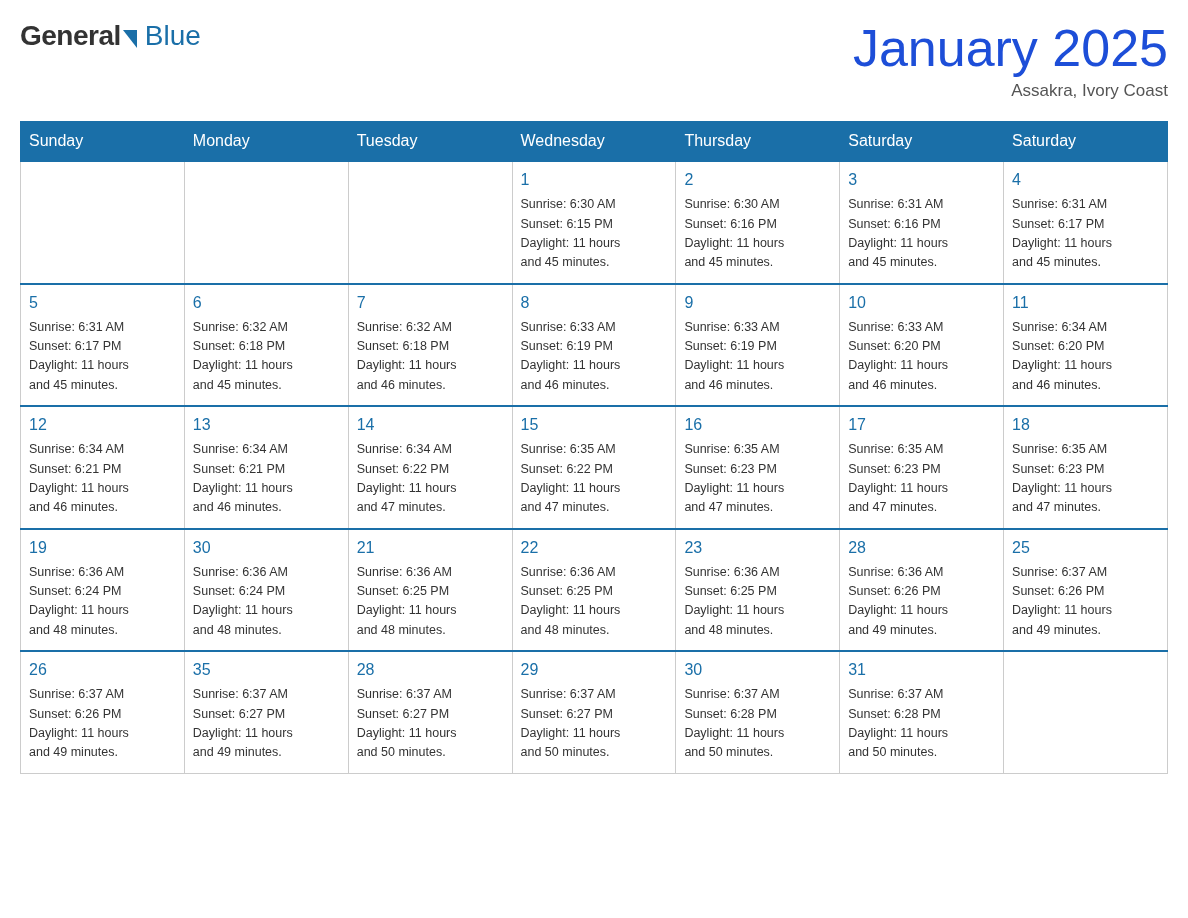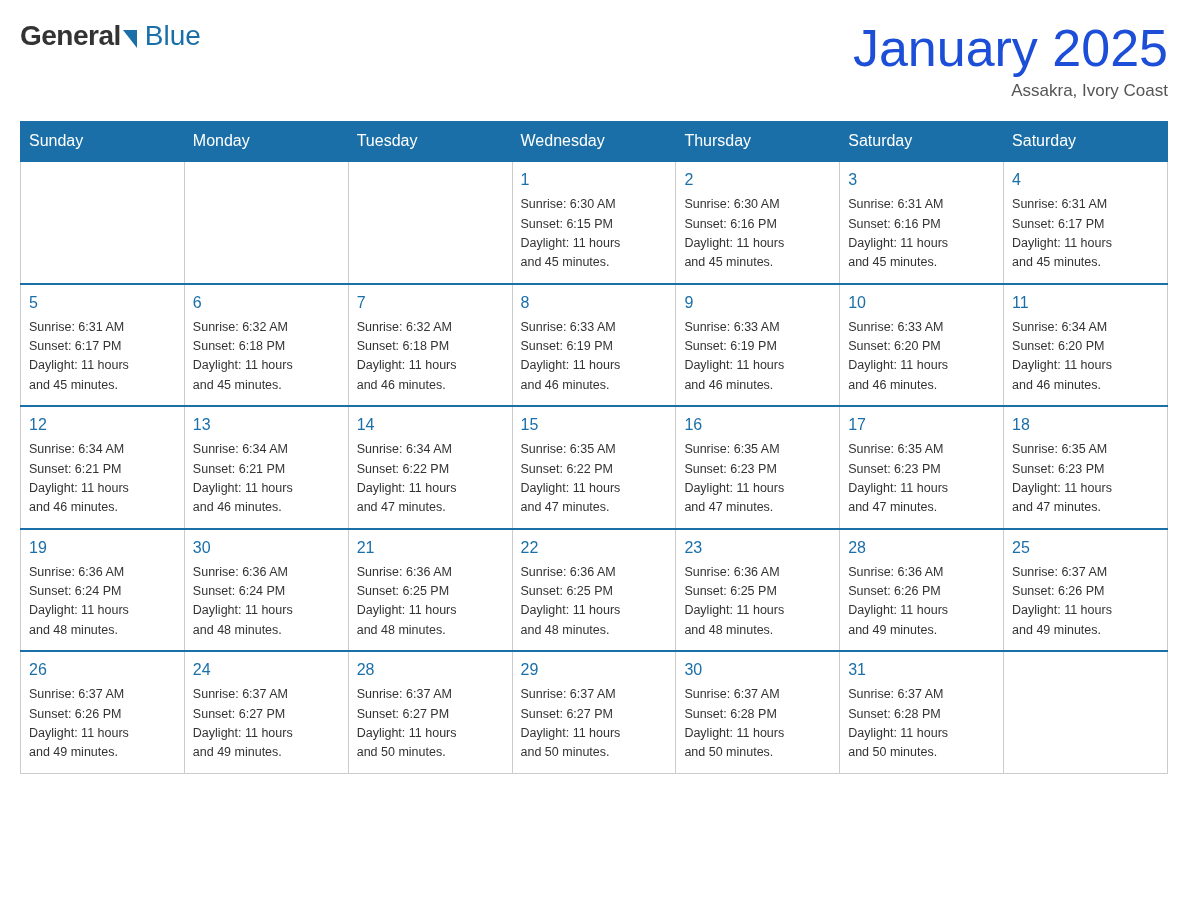--- a/index.html
+++ b/index.html
@@ -243,21 +243,21 @@
           <span class="day-number">25</span>
           <div class="day-info">Sunrise: 6:37 AM<br>Sunset: 6:26 PM<br>Daylight: 11 hours<br>and 49 minutes.</div>
         </td>
       </tr>
       <tr class="week-row">
         <td>
           <span class="day-number">26</span>
           <div class="day-info">Sunrise: 6:37 AM<br>Sunset: 6:26 PM<br>Daylight: 11 hours<br>and 49 minutes.</div>
         </td>
         <td>
-          <span class="day-number">24</span>
+          <span class="day-number">35</span>
           <div class="day-info">Sunrise: 6:37 AM<br>Sunset: 6:27 PM<br>Daylight: 11 hours<br>and 49 minutes.</div>
         </td>
         <td>
           <span class="day-number">28</span>
           <div class="day-info">Sunrise: 6:37 AM<br>Sunset: 6:27 PM<br>Daylight: 11 hours<br>and 50 minutes.</div>
         </td>
         <td>
           <span class="day-number">29</span>
           <div class="day-info">Sunrise: 6:37 AM<br>Sunset: 6:27 PM<br>Daylight: 11 hours<br>and 50 minutes.</div>
         </td>

